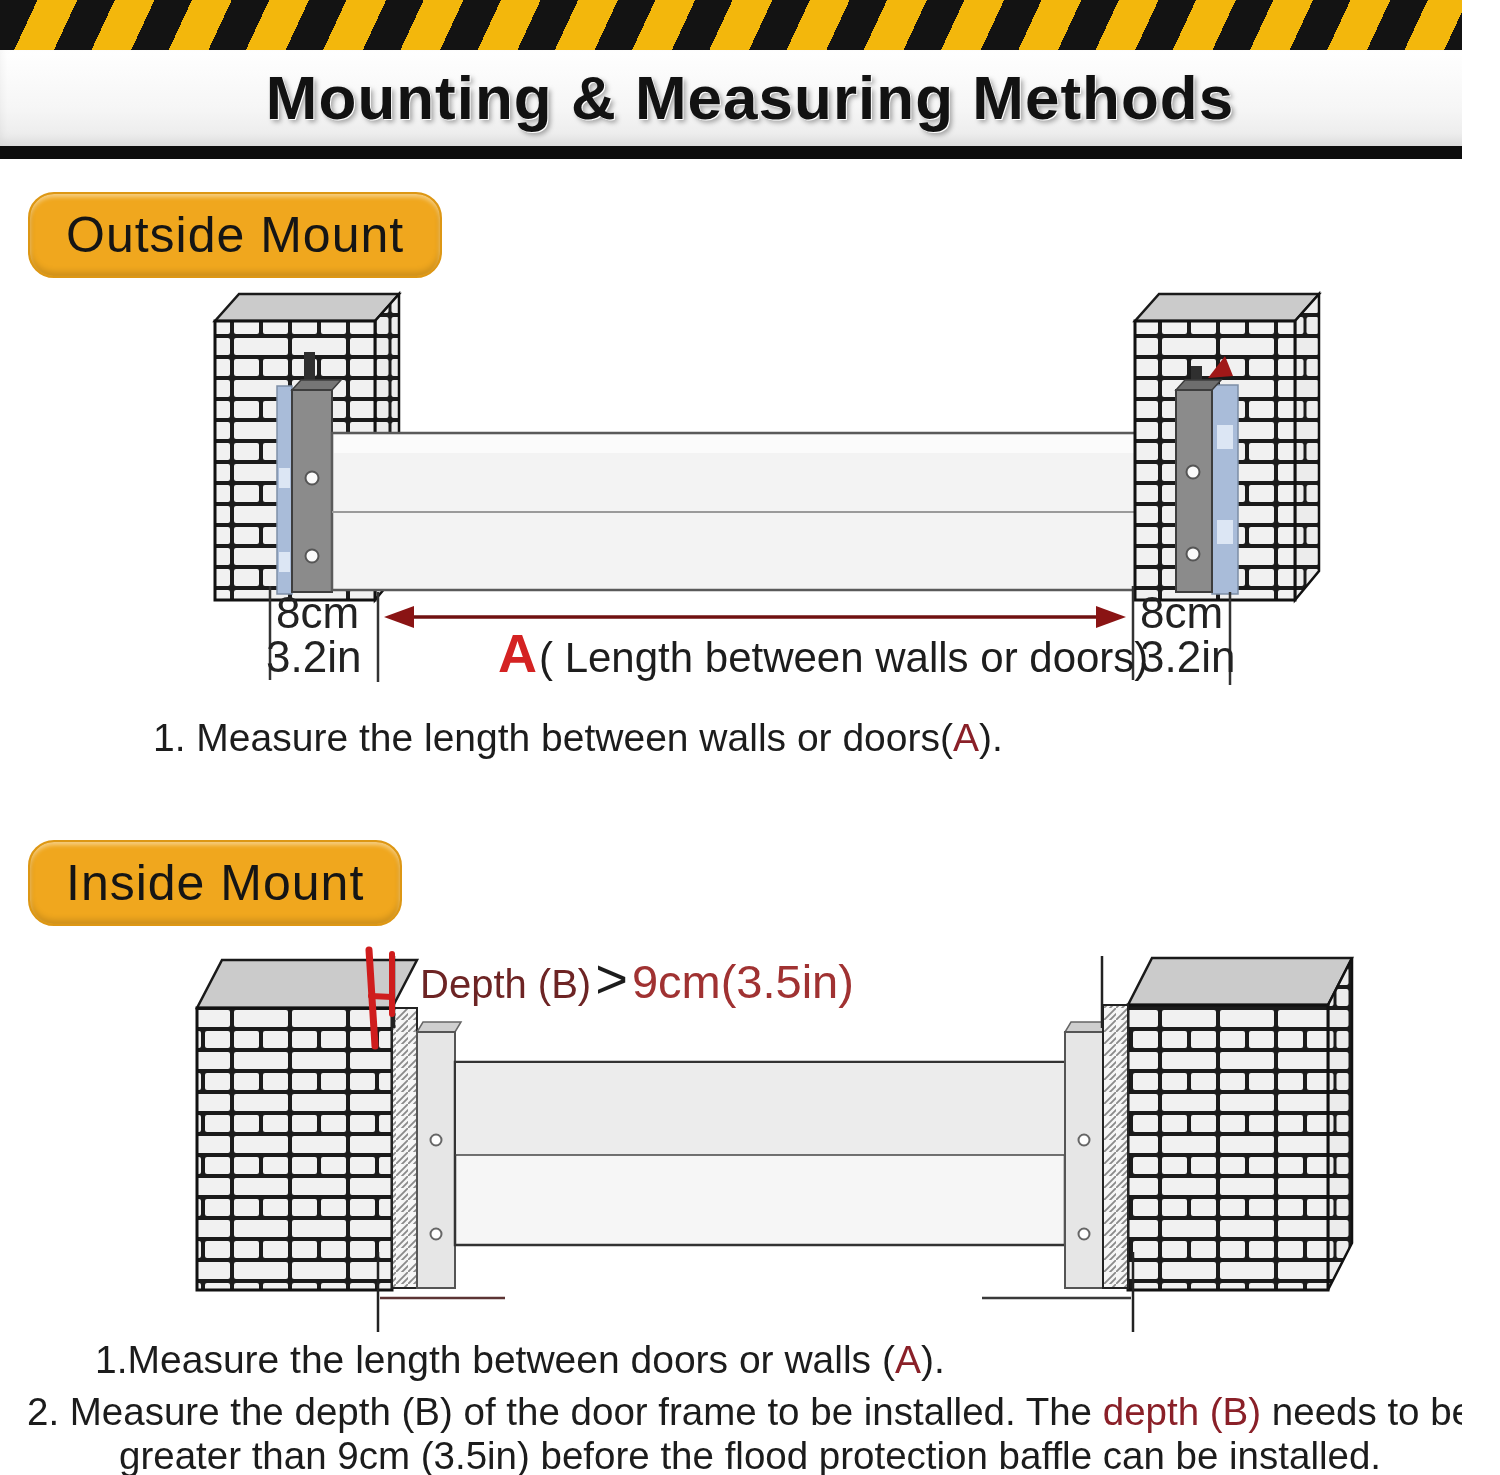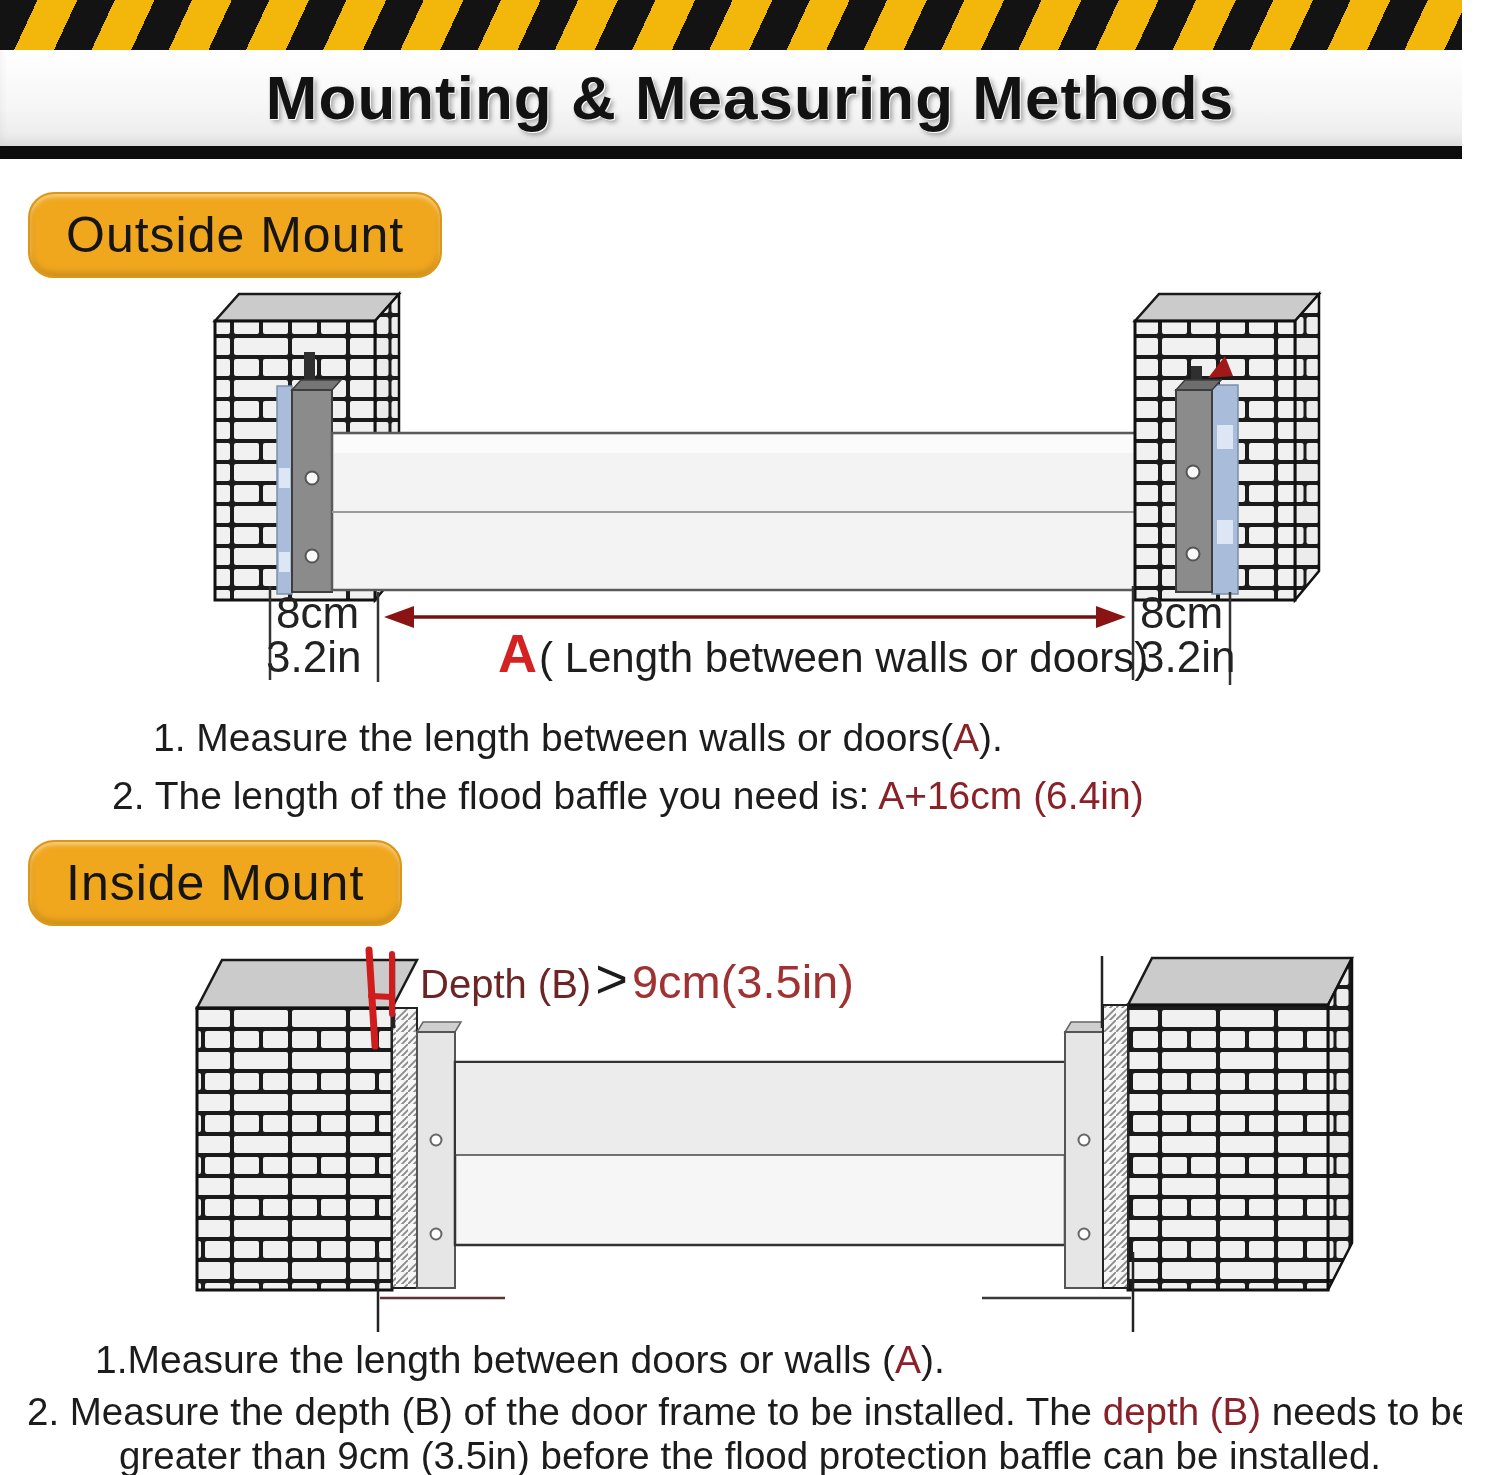--- a/index.html
+++ b/index.html
@@ -197,23 +197,20 @@
   <div class="abs overlay dim-text" style="left:1140px;top:632px;">3.2in</div>
 
   <div class="abs overlay a-line" style="left:498px;top:622px;">
     <span class="big-a">A</span>
     <span class="a-desc">( Length between walls or doors)</span>
   </div>
 
   <div class="abs overlay note" style="left:112px;top:716px;margin-left:41px;">
     <span>1. Measure the length between walls or doors(</span><span class="hl">A</span><span>).</span>
   </div>
-  <div class="abs overlay note" style="left:112px;top:774px;">
-    <span>2. The length of the flood baffle you need is: </span><span class="hl">A+16cm (6.4in)</span><span></span>
-  </div>
 
   <div class="abs overlay depth-line" style="left:420px;top:946px;">
     <span class="depth-word">Depth (B) </span>
     <span class="depth-gt">&gt;</span>
     <span class="depth-val">9cm(3.5in)</span>
   </div>
 
 
   <div class="abs overlay note bottom-note-1">
     <span>1.Measure the length between doors or walls (</span><span class="hl">A</span><span>).</span>

